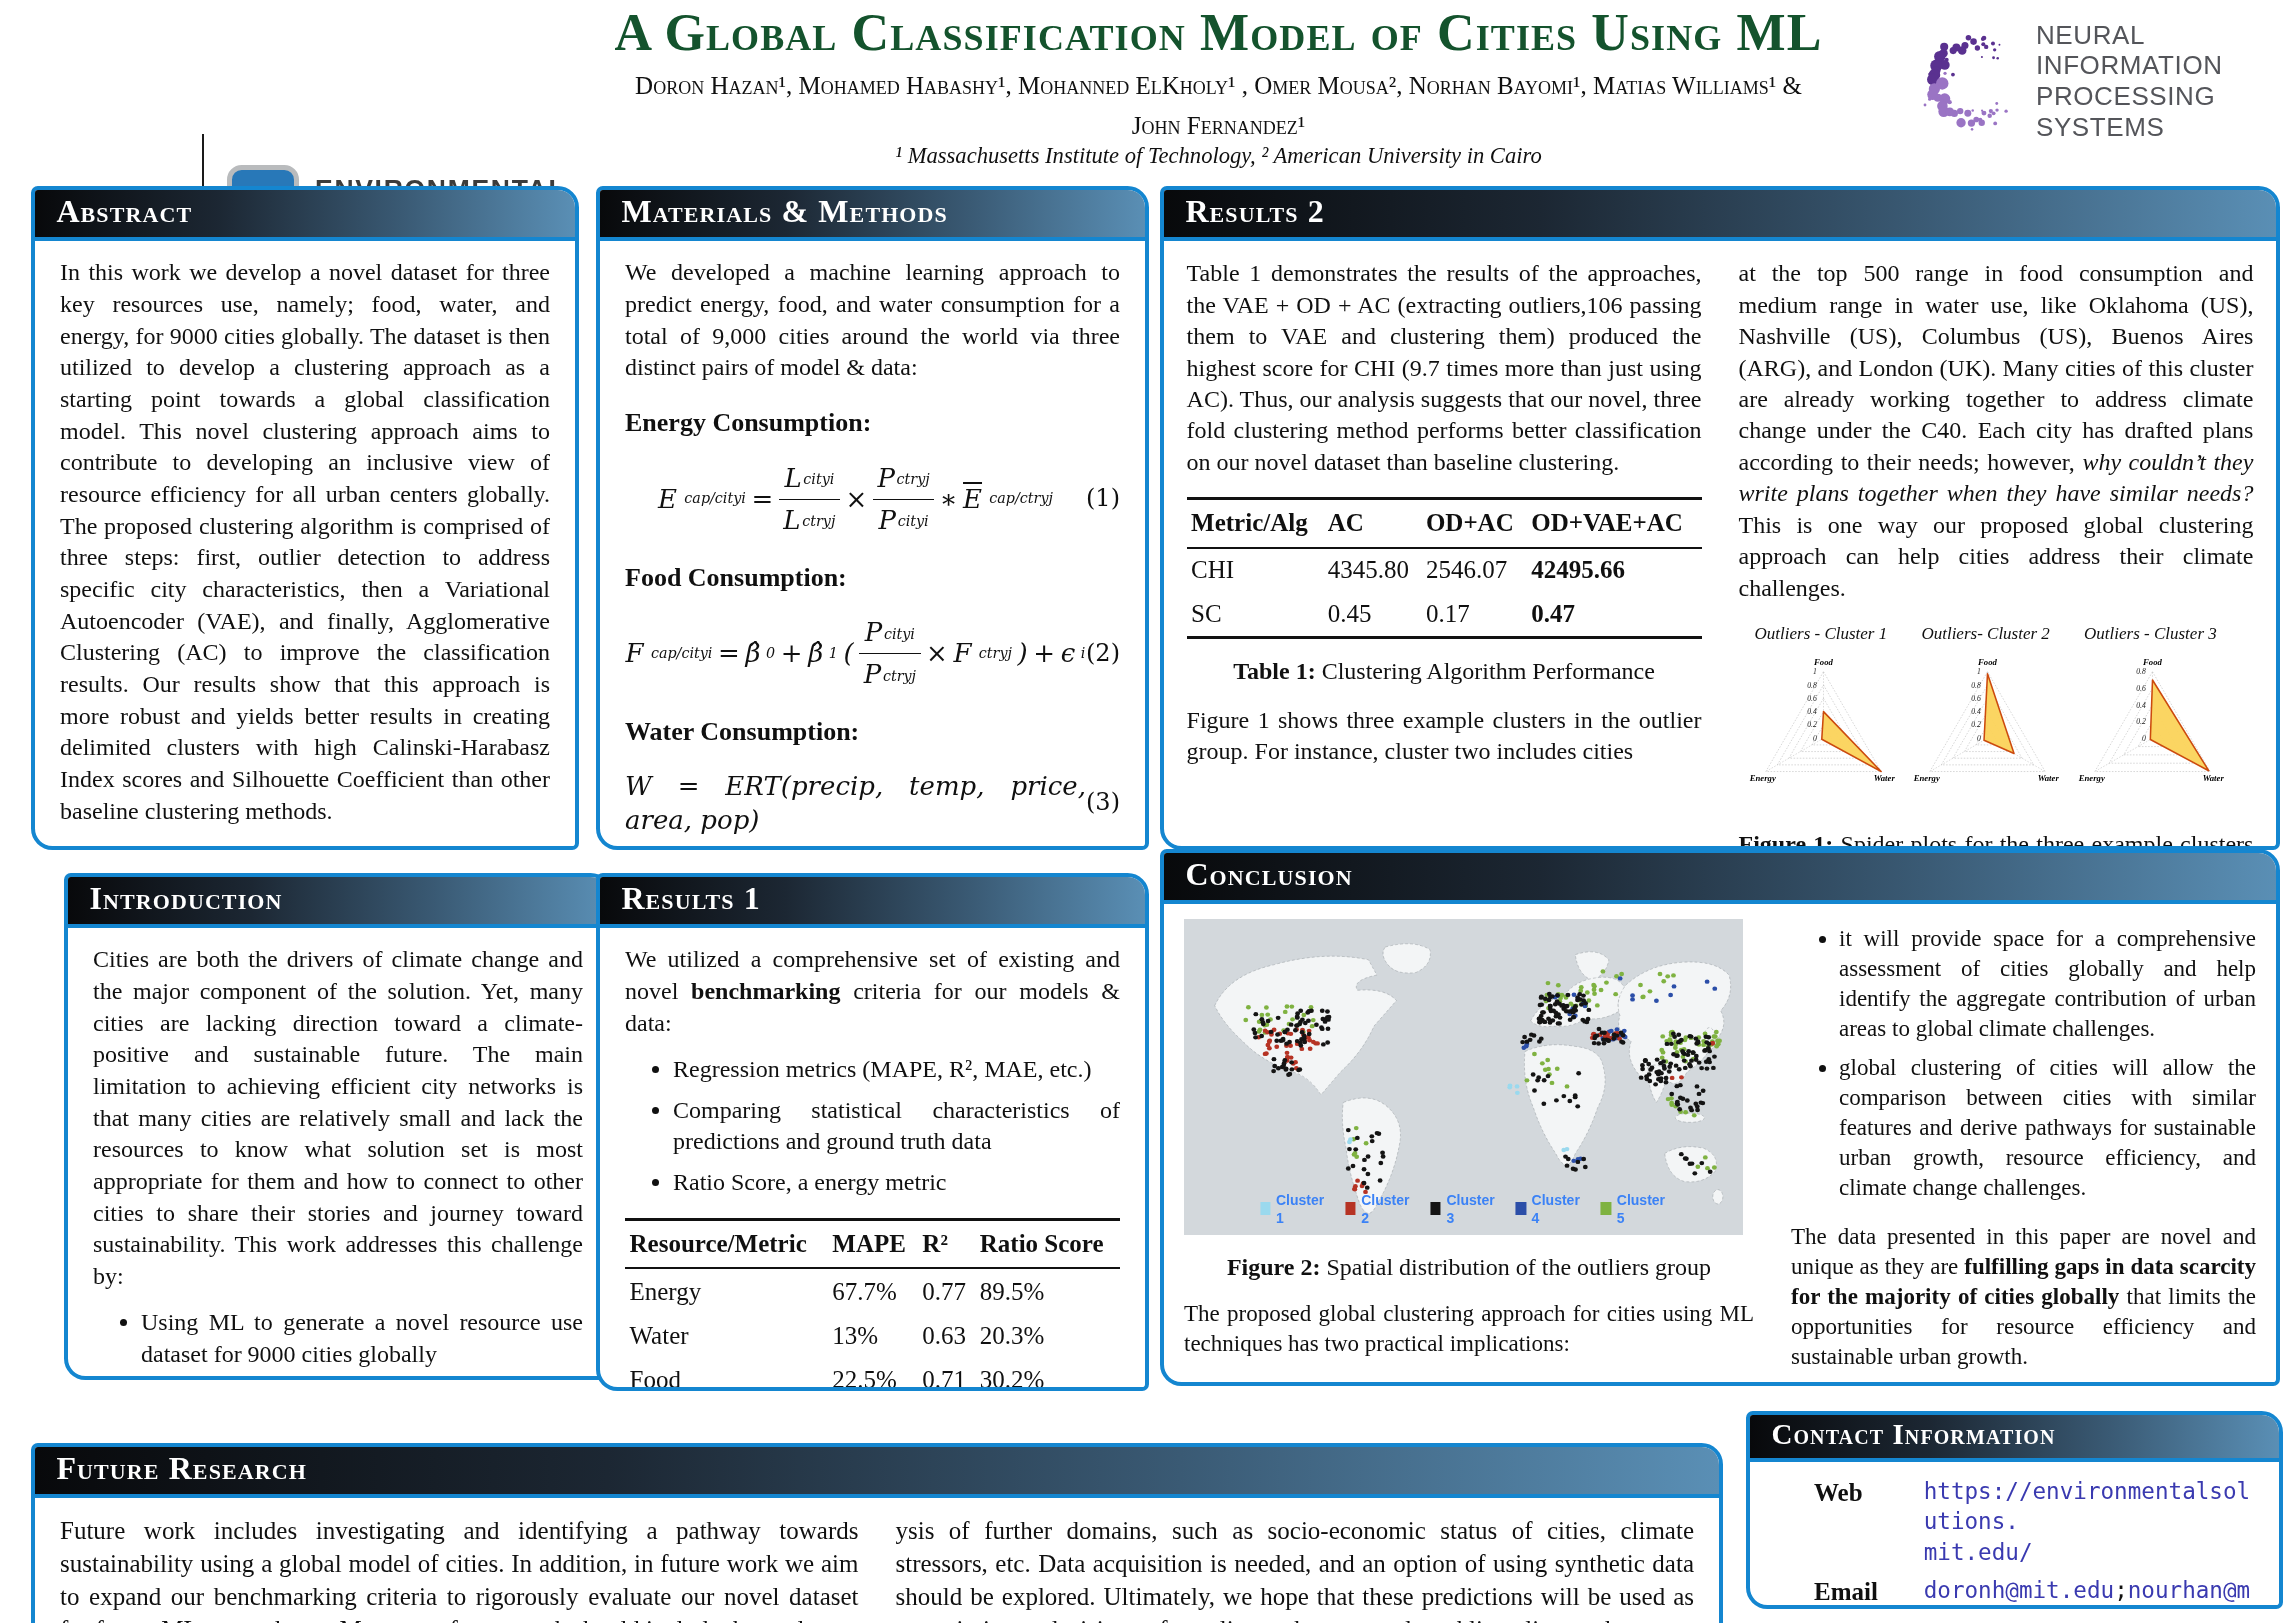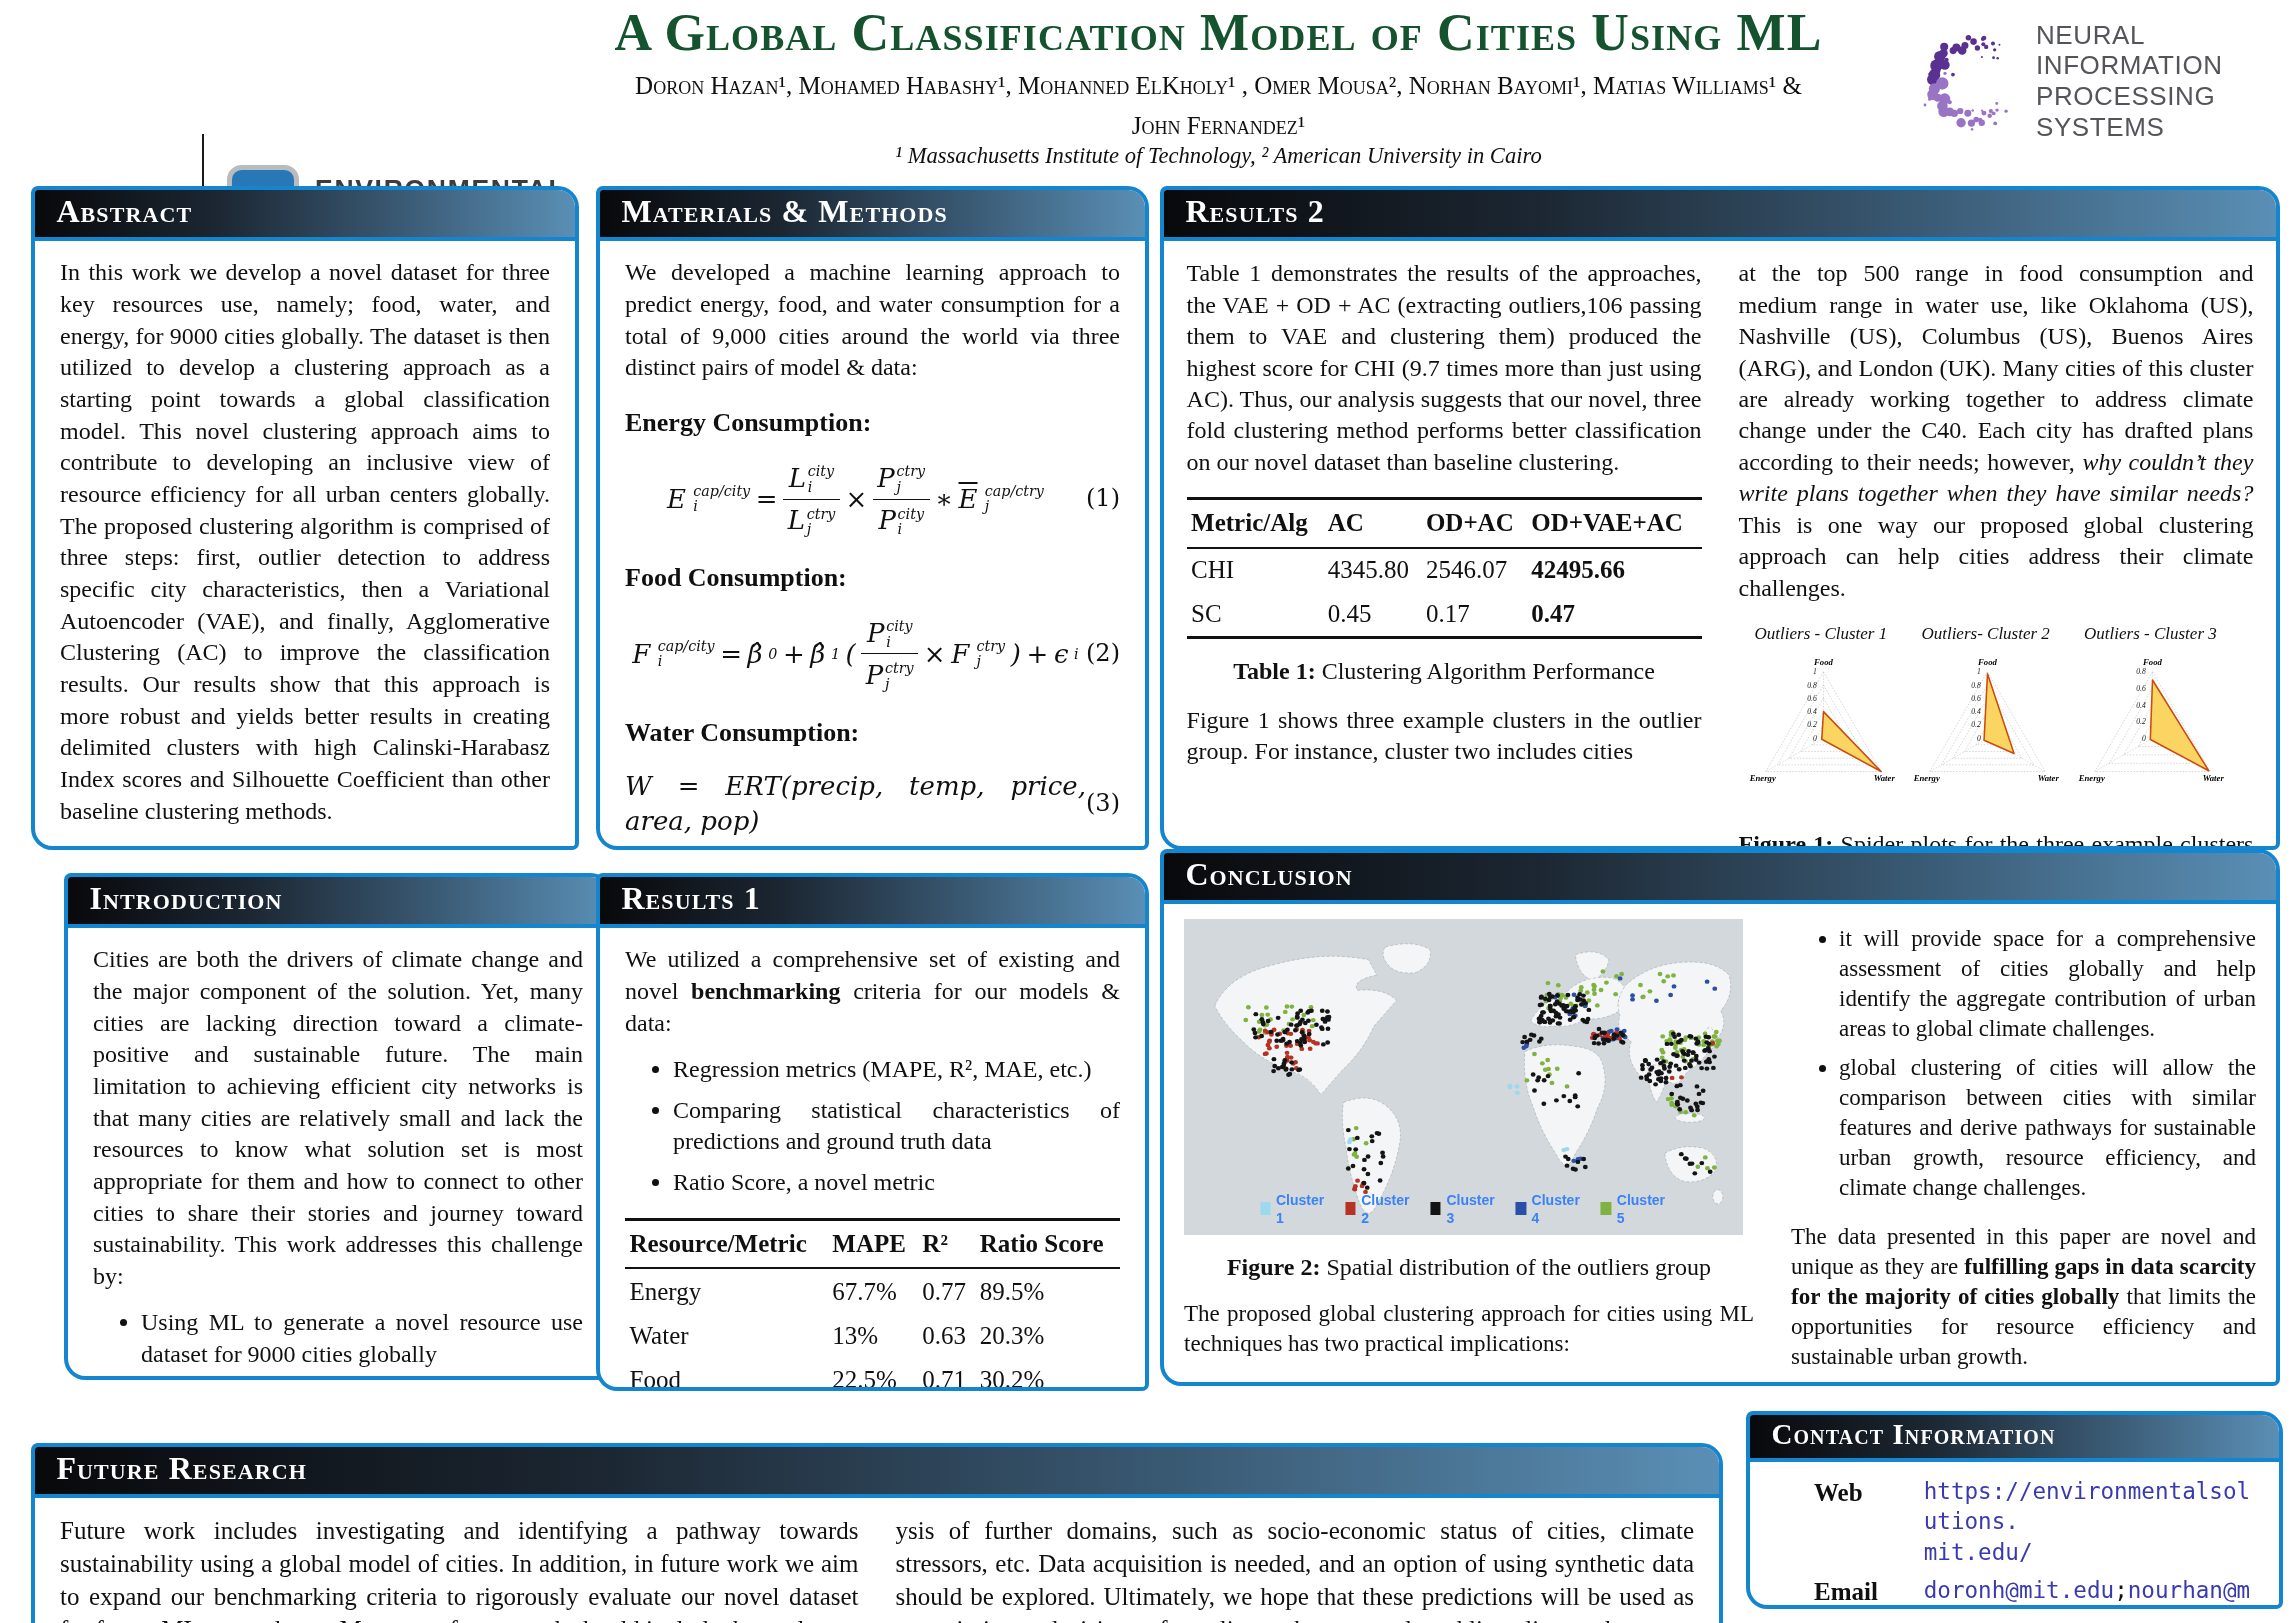--- a/index.html
+++ b/index.html
@@ -33,21 +33,21 @@
   ul.blist{margin:14.7px 0 0 48px;}
   ul.blist li{margin-bottom:9px;}
 
   
   .eqrow{display:flex;align-items:center;margin:19px 0;font-family:"DejaVu Serif",serif;font-style:italic;font-size:26px;}
   .eqmid{flex:1;display:flex;justify-content:center;align-items:center;gap:5.6px;}
   .eqnum{font-style:normal;font-size:24px;}
   .frac{display:inline-flex;flex-direction:column;vertical-align:middle;text-align:center;}
   .frac .num{border-bottom:1.7px solid #111;padding:1.1px 4.5px 3.4px;}
   .frac .den{padding:3.4px 4.5px 1.1px;}
-  .ss{display:inline-flex;flex-direction:column;font-size:55%;line-height:1.08;vertical-align:middle;margin-left:1.7px;text-align:left;}
+  .ss{display:inline-flex;flex-direction:row;font-size:55%;line-height:1.08;vertical-align:middle;margin-left:1.7px;text-align:left;}
   .obar{text-decoration:overline;}
   .sub{font-size:55%;vertical-align:-0.35em;}
 
   
   .btable{width:100%;border-collapse:collapse;border-top:3.4px solid #111;border-bottom:3.4px solid #111;margin:19px 0 3.4px;}
   .btable th{border-bottom:2.3px solid #111;font-size:25px;text-align:left;padding:6.8px 4.5px;}
   .btable td{font-size:25px;text-align:left;padding:5.6px 4.5px;}
   .caption{text-align:center;font-size:24px;margin:17px 0 3.4px;}
 
   .cols2{display:flex;gap:37px;}
@@ -396,21 +396,21 @@
     </div>
   </div>
 
   <div class="box" style="left:596px;top:873px;width:553px;height:518px;">
     <div class="bhead">Results 1</div>
     <div class="bbody">
       <p><span>We utilized a comprehensive set of existing and novel </span><span class="bold">benchmarking</span><span> criteria for our models &amp; data:</span></p>
       <ul class="blist">
         <li>Regression metrics (MAPE, R², MAE, etc.)</li>
         <li>Comparing statistical characteristics of predictions and ground truth data</li>
-        <li>Ratio Score, a novel metric</li>
+        <li>Ratio Score, a energy metric</li>
       </ul>
       <table class="btable">
         <thead>
           <tr>
             <th>Resource/Metric</th>
             <th>MAPE</th>
             <th>R²</th>
             <th>Ratio Score</th>
           </tr>
         </thead>

